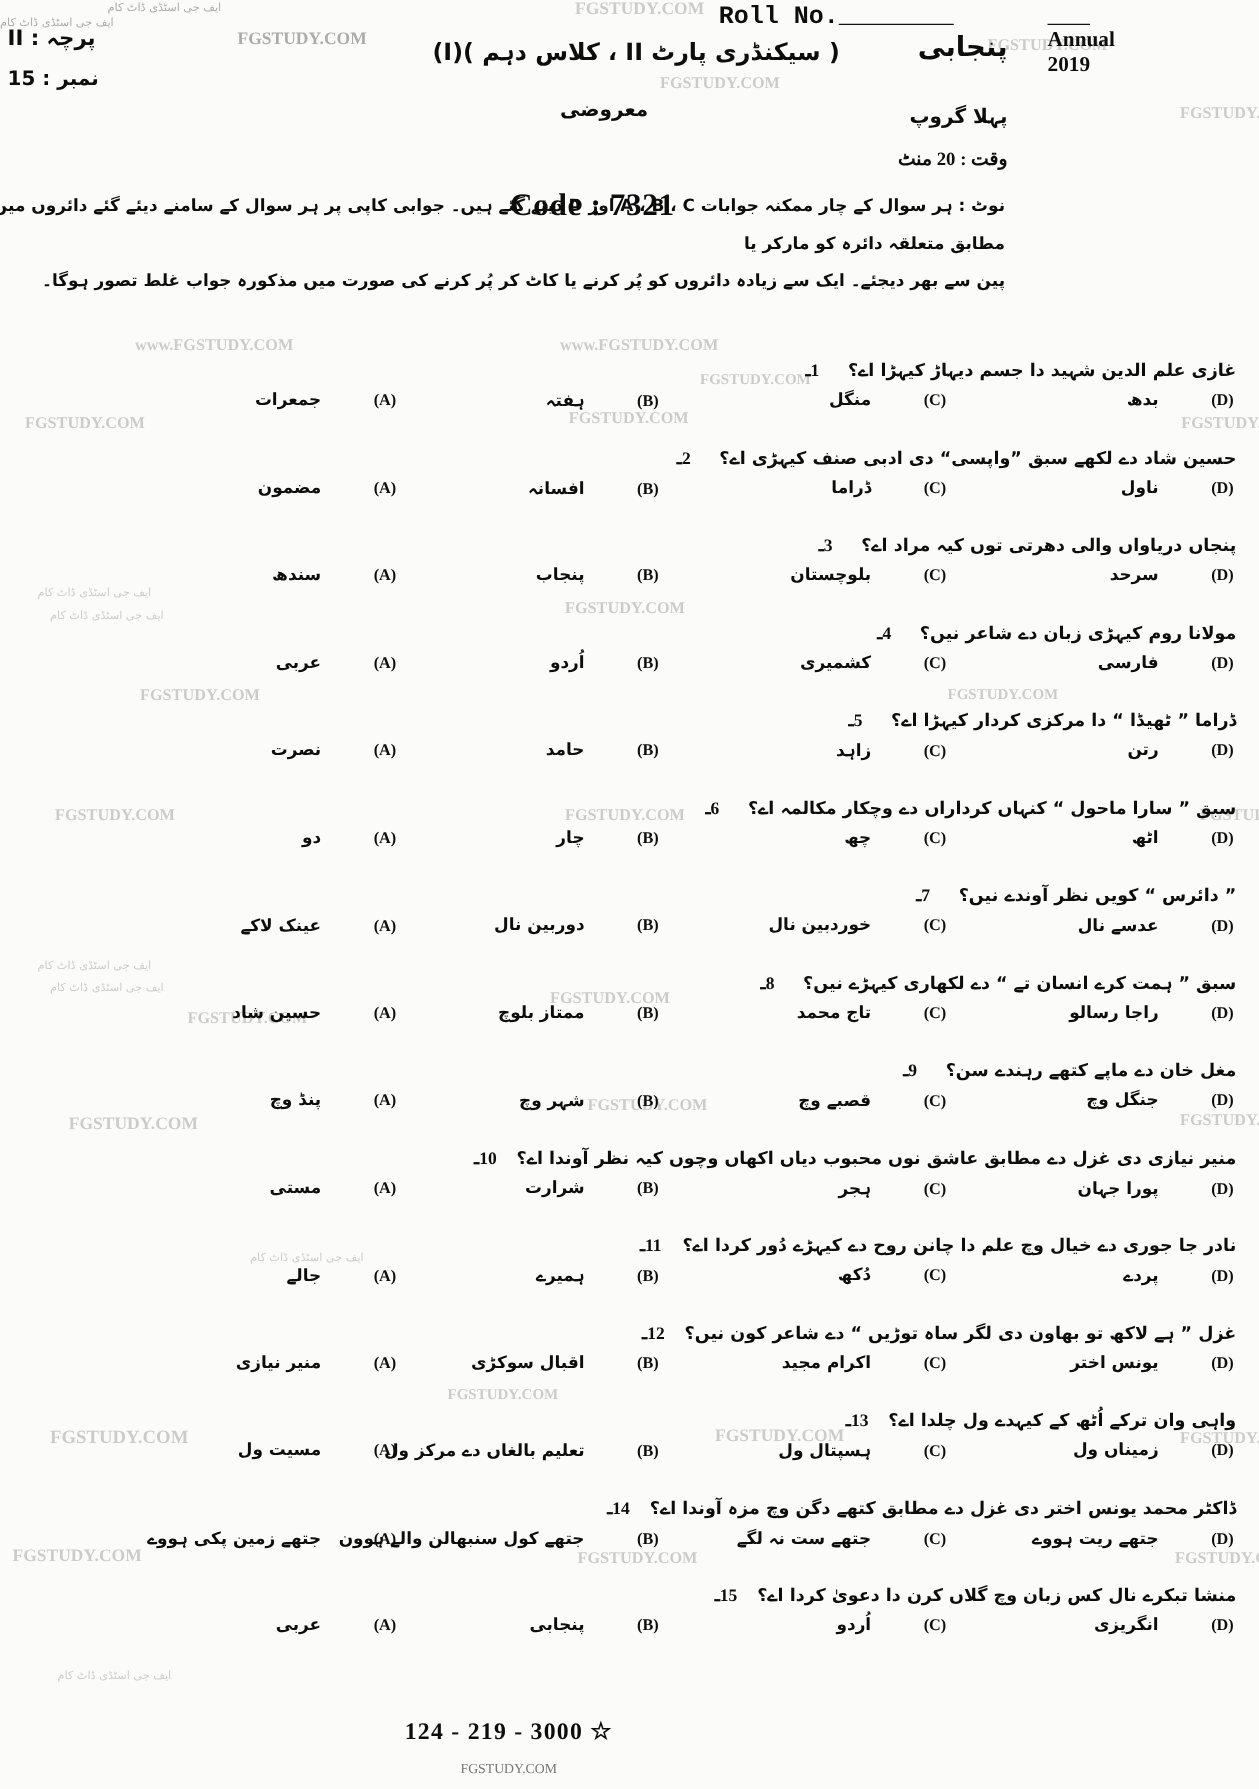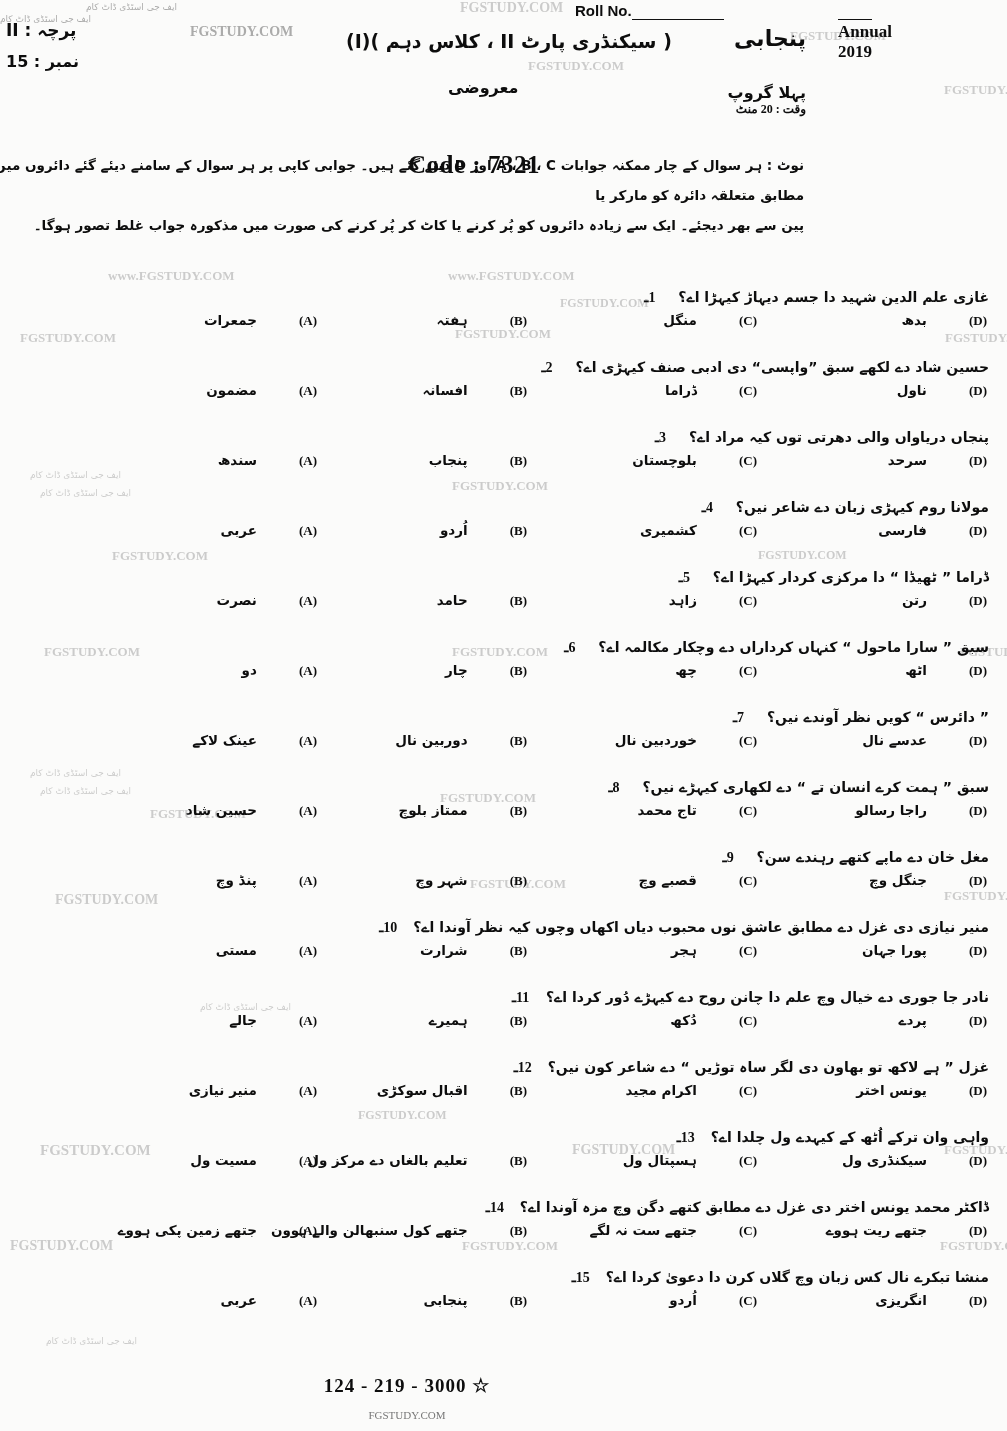--- a/index.html
+++ b/index.html
@@ -13,33 +13,33 @@
   }
   .page{position:relative;width:814px;height:1431px;}
 
   
   .wm{position:absolute;font-family:"Liberation Serif",serif;font-weight:bold;color:#6a6a6a;opacity:.55;white-space:nowrap;pointer-events:none;}
   .wm.light{opacity:.32;}
   .wm.tiny{font-size:9px;font-weight:normal;}
   .wm.ur{font-family:"DejaVu Sans",sans-serif;font-size:9px;direction:rtl;}
 
   
-  .rollno{position:absolute;left:575px;top:2px;font-family:Liberation Sans, sans-serif;font-weight:bold;font-size:15px;}
+  .rollno{position:absolute;left:575px;top:2px;font-family:Liberation Mono, monospace;font-weight:bold;font-size:20px;}
   .rollno .line{display:inline-block;border-bottom:1.5px solid #111;width:92px;height:14px;vertical-align:middle;}
   .annual{position:absolute;left:838px;top:2px;font-family:"Liberation Serif",serif;font-weight:bold;font-size:17px;}
   .annual .pre{display:inline-block;border-bottom:1.5px solid #111;width:34px;height:12px;vertical-align:middle;margin-right:3px;}
 
   .titleline{position:absolute;left:330px;top:30px;font-size:19px;font-weight:bold;direction:rtl;white-space:nowrap;margin-left:16px;}
   .subjective{position:absolute;left:448px;top:78px;font-size:16px;font-weight:bold;direction:rtl;}
   .code{position:absolute;left:408px;top:118px;font-family:"Liberation Serif",serif;font-size:25px;font-weight:bold;letter-spacing:.5px;margin-top:33px;}
 
   .rightcol{position:absolute;right:8px;top:26px;text-align:right;direction:rtl;}
   .punjabi{font-size:22px;font-weight:bold;}
   .group{font-size:16px;font-weight:bold;margin-top:32px;}
-  .time{font-size:12px;font-weight:bold;font-family:"Liberation Serif",serif;}
+  .time{font-size:15px;font-weight:bold;margin-top:16px;font-family:"Liberation Serif",serif;}
 
   .leftcol{position:absolute;left:6px;top:20px;text-align:left;direction:rtl;}
   .lc1{font-size:17px;font-weight:bold;}
   .lc3{font-size:16px;font-weight:bold;margin-top:12px;}
 
   .note{position:absolute;right:10px;top:150px;width:960px;direction:rtl;text-align:right;font-size:13.5px;line-height:30px;font-weight:bold;}
 
   
   .qwrap{position:absolute;left:0;top:282px;width:1007px;}
   .q{position:relative;direction:rtl;margin-bottom:0;}
@@ -236,21 +236,21 @@
           <div class="opt c"><span class="lbl">(C)</span><span class="ov">اکرام مجید</span></div>
           <div class="opt d"><span class="lbl">(D)</span><span class="ov">یونس اختر</span></div>
         </div>
       </div>
       <div class="q">
         <div class="qtext"><span>واہی وان ترکے اُٹھ کے کیہدے ول چلدا اے؟</span><span class="qnum">13ـ</span></div>
         <div class="opts">
           <div class="opt a"><span class="lbl">(A)</span><span class="ov">مسیت ول</span></div>
           <div class="opt b"><span class="lbl">(B)</span><span class="ov">تعلیم بالغاں دے مرکز ول</span></div>
           <div class="opt c"><span class="lbl">(C)</span><span class="ov">ہسپتال ول</span></div>
-          <div class="opt d"><span class="lbl">(D)</span><span class="ov">سیکنڈری ول</span></div>
+          <div class="opt d"><span class="lbl">(D)</span><span class="ov">زمیناں ول</span></div>
         </div>
       </div>
       <div class="q">
         <div class="qtext"><span>ڈاکٹر محمد یونس اختر دی غزل دے مطابق کتھے دگن وچ مزہ آوندا اے؟</span><span class="qnum">14ـ</span></div>
         <div class="opts">
           <div class="opt a"><span class="lbl">(A)</span><span class="ov">جتھے زمین پکی ہووے</span></div>
           <div class="opt b"><span class="lbl">(B)</span><span class="ov">جتھے کول سنبھالن والے ہوون</span></div>
           <div class="opt c"><span class="lbl">(C)</span><span class="ov">جتھے ست نہ لگے</span></div>
           <div class="opt d"><span class="lbl">(D)</span><span class="ov">جتھے ریت ہووے</span></div>
         </div>

